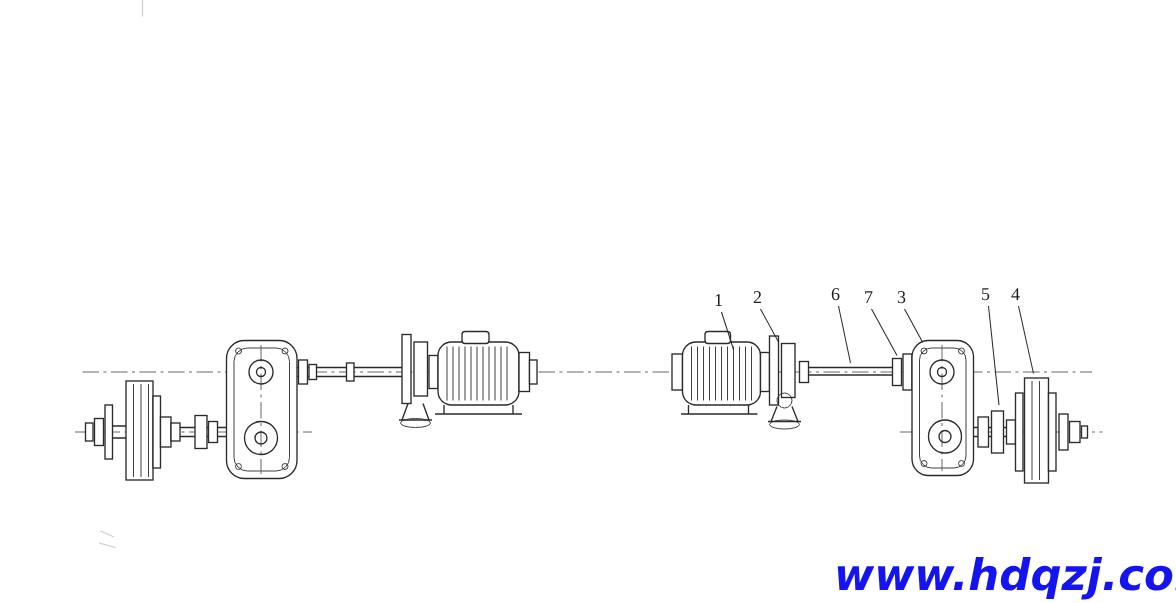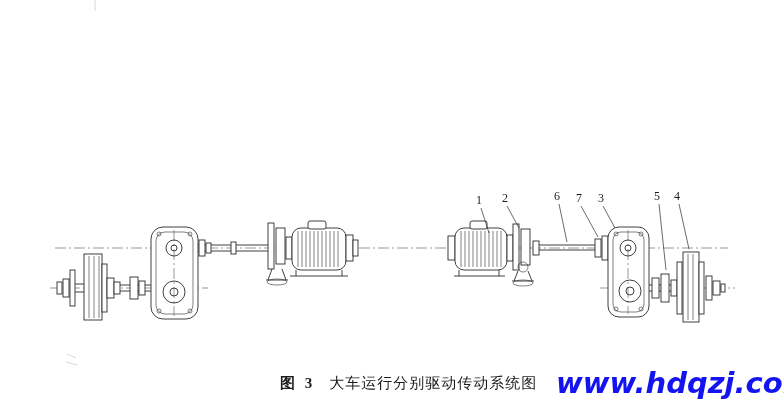--- a/index.html
+++ b/index.html
@@ -188,19 +188,16 @@
       <text class="part-num" x="476" y="204">1</text>
       <text class="part-num" x="502" y="202">2</text>
       <text class="part-num" x="554" y="200">6</text>
       <text class="part-num" x="576" y="202">7</text>
       <text class="part-num" x="598" y="202">3</text>
       <text class="part-num" x="654" y="200">5</text>
       <text class="part-num" x="674" y="200">4</text>
     </g>
   </svg>
 
-  <div class="caption">
-    <span class="fig-no">图 3</span><span>大车运行分别驱动传动系统图</span>
-  </div>
 
   <div class="watermark" id="watermark" style="color: rgb(20, 20, 240);">www.hdqzj.com</div>
 
 </div>
 
 </body></html>

